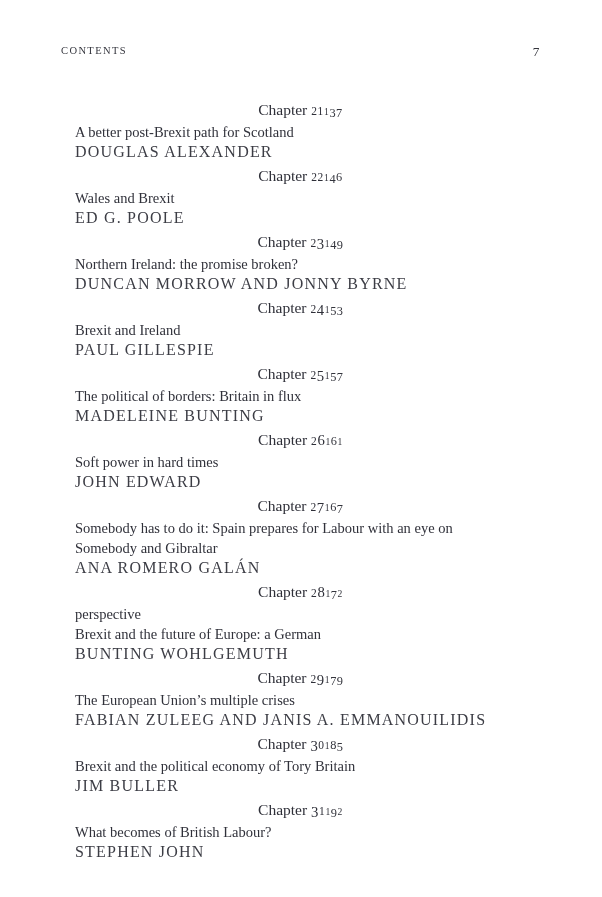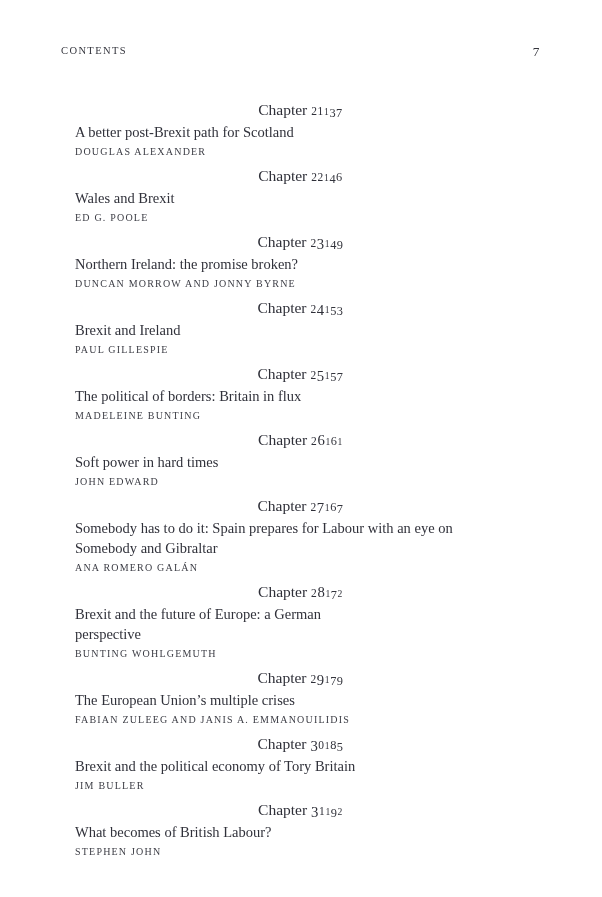--- a/index.html
+++ b/index.html
@@ -58,21 +58,21 @@
   }
   .chapter-title {
     padding-left: 14px;
     font-size: 14.5px;
     line-height: 20px;
     color: #30313a;
   }
   .chapter-author {
     padding-left: 14px;
     margin-top: 4px;
-    font-size: 10px;
+    font-size: 16px;
     letter-spacing: 1.2px;
     line-height: 12px;
     color: #3c3d45;
   }
   
   .os-x { font-size: 0.74em; letter-spacing: 0.06em; }
   .os-a { font-size: 0.95em; letter-spacing: 0.04em; }
   .os-d { font-size: 0.95em; letter-spacing: 0.04em; position: relative; top: 0.13em; display: inline-block; }
 </style>
 </head>
@@ -163,22 +163,22 @@
         </div>
       <div class="chapter-author">ANA ROMERO GALÁN</div>
     </div>
 
     <div class="chapter-entry">
       <div class="chapter-row">
         <span class="chapter-label osnum">Chapter <span class="os-x">2</span><span class="os-a">8</span></span>
         <span class="chapter-page osnum"><span class="os-x">1</span><span class="os-d">7</span><span class="os-x">2</span></span>
       </div>
       <div class="chapter-titles">
+          <div class="chapter-title">perspective</div>
           <div class="chapter-title">Brexit and the future of Europe: a German</div>
-          <div class="chapter-title">perspective</div>
         </div>
       <div class="chapter-author">BUNTING WOHLGEMUTH</div>
     </div>
 
     <div class="chapter-entry">
       <div class="chapter-row">
         <span class="chapter-label osnum">Chapter <span class="os-x">2</span><span class="os-d">9</span></span>
         <span class="chapter-page osnum"><span class="os-x">1</span><span class="os-d">7</span><span class="os-d">9</span></span>
       </div>
       <div class="chapter-titles">

